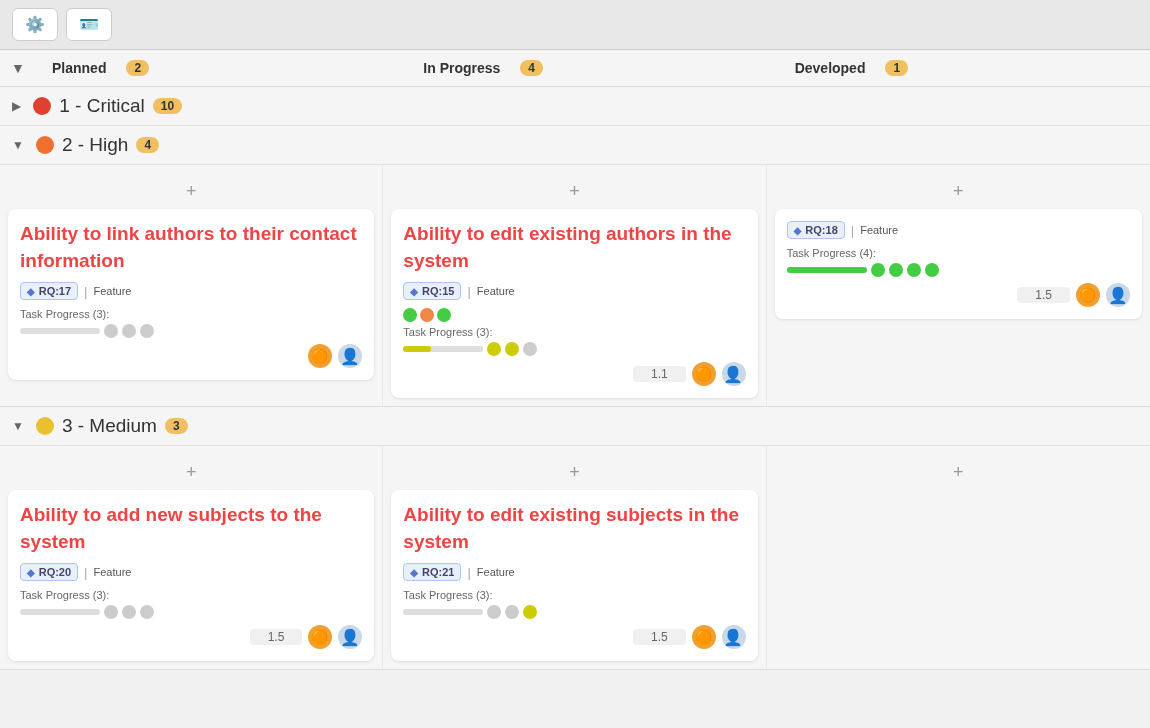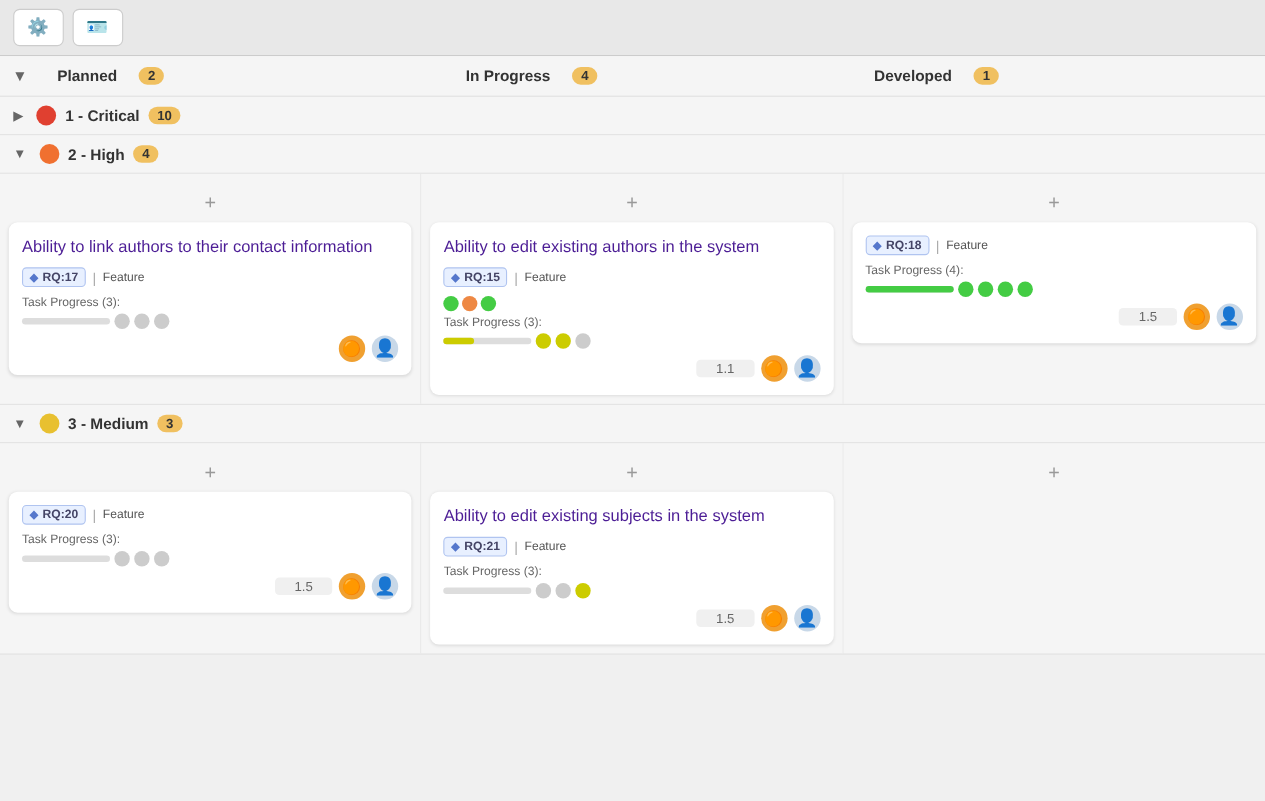--- a/index.html
+++ b/index.html
@@ -78,22 +78,22 @@
       border-bottom: 1px solid #e0e0e0;
       cursor: pointer;
     }
     .priority-dot {
       width: 18px;
       height: 18px;
       border-radius: 50%;
       display: inline-block;
     }
     .priority-label {
-      font-weight: 700;
-      font-size: 14px;
+      font-weight: 400;
+      font-size: 19px;
     }
     .priority-count {
       background: #f0c060;
       color: #333;
       border-radius: 10px;
       padding: 1px 8px;
       font-size: 12px;
       font-weight: 600;
     }
     .priority-toggle {
@@ -134,23 +134,23 @@
     
     .card {
       background: #fff;
       border-radius: 8px;
       padding: 12px;
       box-shadow: 0 1px 3px rgba(0,0,0,0.1);
       margin-top: 4px;
       position: relative;
     }
     .card-title {
-      font-size: 15px;
-      font-weight: 400;
-      color: #4c1d95;
+      font-size: 19px;
+      font-weight: 700;
+      color: #ef4444;
       margin-bottom: 8px;
       line-height: 1.4;
     }
     .card-meta {
       display: flex;
       align-items: center;
       gap: 6px;
       margin-bottom: 8px;
     }
     .rq-badge {
@@ -393,20 +393,21 @@
     <span class="priority-toggle">▼</span>
     <span class="priority-dot" style="background:#e8c030;"></span>
     <span class="priority-label">3 - Medium</span>
     <span class="priority-count">3</span>
   </div>
   <div class="cards-grid">
 
     <div class="card-column">
       <button class="add-btn">+</button>
       <div class="card">
+        <div class="card-title">Ability to add new subjects to the system</div>
         <div class="card-meta">
           <span class="rq-badge">
             <span class="diamond-icon">◆</span>
             <span>RQ:20</span>
           </span>
           <span class="meta-sep">|</span>
           <span class="feature-tag">Feature</span>
         </div>
         <div class="progress-label">Task Progress (3):</div>
         <div class="progress-bar-row">

